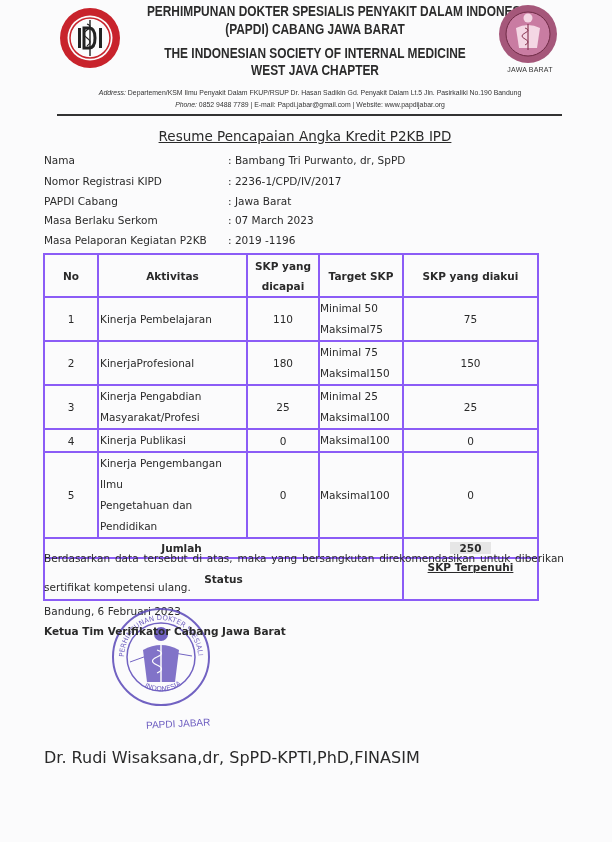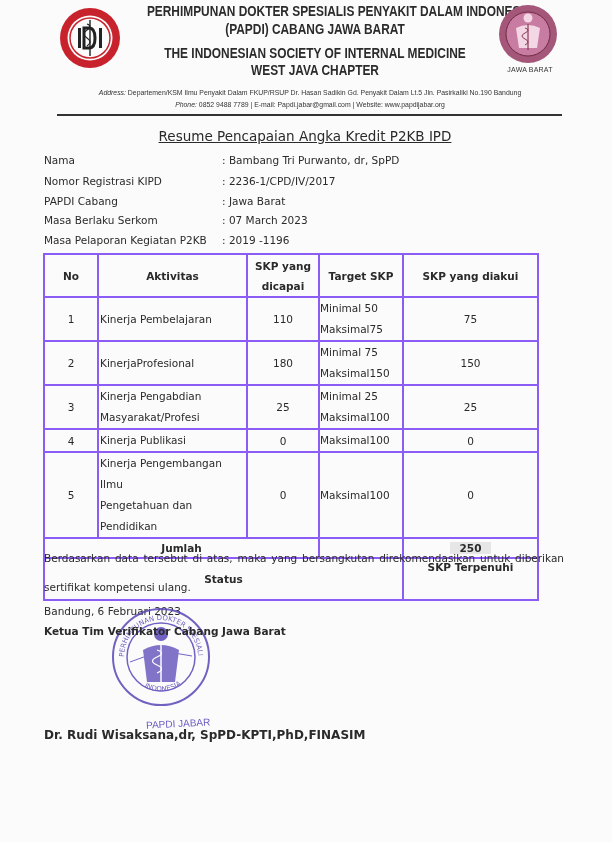--- a/index.html
+++ b/index.html
@@ -27,39 +27,39 @@
   .addr i { font-style: italic; }
   .rule { left: 57px; width: 505px; top: 114px; height: 1.5px; background: #333; }
 
   
   .title { left: 40px; width: 530px; top: 128px; text-align: center; font-size: 13.5px; font-weight: normal;
     text-decoration: underline; color: #2a2a2a; }
 
   
   .info { left: 44px; font-size: 10.5px; color: #2a2a2a; }
   .info .label { position: absolute; left: 0; white-space: nowrap; }
-  .info .value { position: absolute; left: 178px; white-space: nowrap; }
+  .info .value { position: absolute; left: 184px; white-space: nowrap; }
 
   
   table.skp { position: absolute; left: 43px; top: 253px; border-collapse: collapse; font-size: 10.5px; color: #2a2a2a; }
   table.skp td, table.skp th { border: 2px solid #8b5cf6; padding: 0; }
   table.skp th { font-weight: bold; text-align: center; vertical-align: middle; line-height: 20px; }
   .c-center { text-align: center; vertical-align: middle; }
   .c-left { text-align: left; vertical-align: middle; padding-left: 1px !important; line-height: 21px; }
   .tgt { text-align: left; vertical-align: middle; line-height: 21px; }
   .bold { font-weight: bold; }
   .hl { background: #e6e6e6; padding: 0 10px; }
   .status-lbl { text-align: center; vertical-align: middle; font-weight: bold; }
-  .status-val { text-align: center; vertical-align: top; font-weight: bold; padding-top: 2px !important; }
+  .status-val { text-align: center; vertical-align: top; font-weight: bold; padding-top: 2px !important; text-decoration: underline; }
 
   
   .para { left: 44px; width: 520px; top: 544px; font-size: 10.5px; line-height: 29px; color: #2a2a2a; text-align: justify; text-align-last: left; }
   .place-date { left: 44px; top: 605px; font-size: 10.5px; color: #2a2a2a; }
   .role { left: 44px; top: 625px; font-size: 10.5px; font-weight: bold; color: #2a2a2a; }
-  .signer { left: 44px; top: 728px; font-size: 12px; font-weight: bold; color: #2a2a2a; white-space: nowrap; }
+  .signer { left: 44px; top: 748px; font-size: 16px; font-weight: normal; color: #2a2a2a; white-space: nowrap; }
   .stamp { left: 110px; top: 606px; width: 102px; height: 102px; opacity: 0.85; }
   .stamp-caption { left: 146px; top: 718px; font-family: "Liberation Sans", sans-serif; font-size: 10px; color: #6c5cc0; transform: rotate(-3deg); }
 </style>
 </head>
 <body>
 
 <div class="abs logo-left">
   <svg width="64" height="64" viewBox="0 0 64 64">
     <circle cx="32" cy="32" r="30" fill="#c8232c"></circle>
     <circle cx="32" cy="32" r="22.5" fill="#fbfbfc"></circle>

